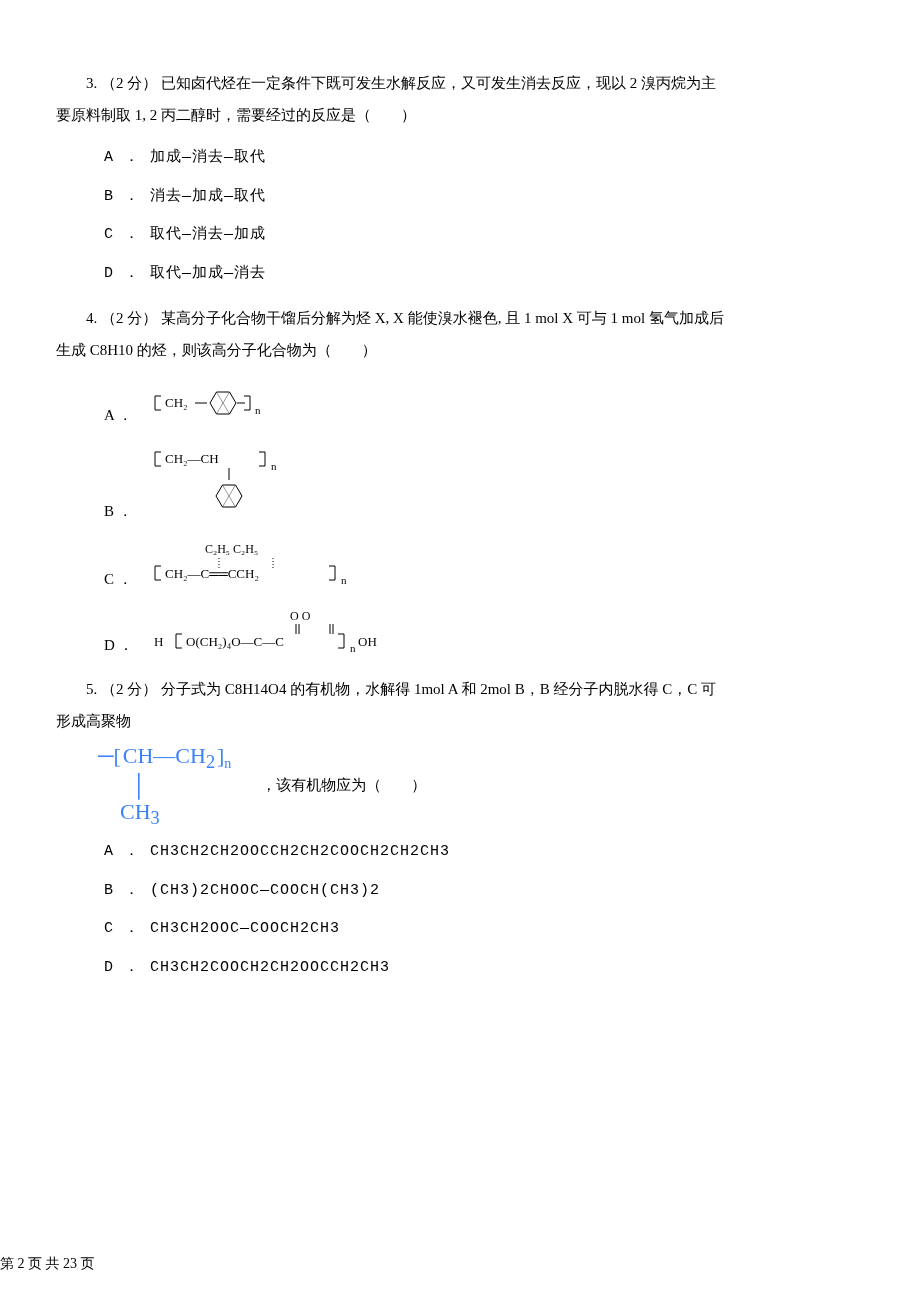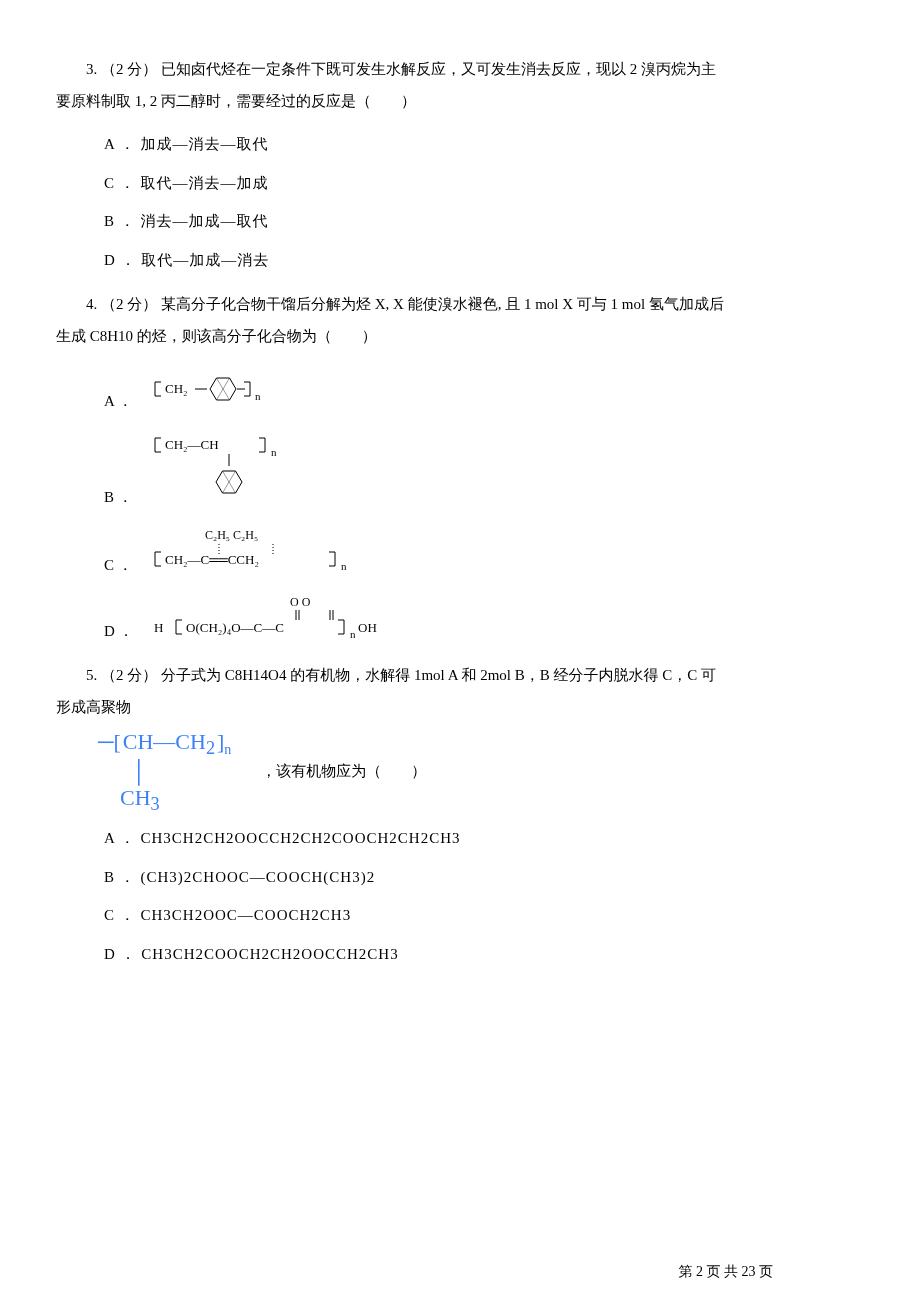--- a/index.html
+++ b/index.html
@@ -1,37 +1,37 @@
 <!DOCTYPE html>
 <html><head>
 <meta charset="utf-8">
 <style>
   html,body{margin:0;padding:0;background:#fff;color:#000;font-family:"SimSun","宋体",serif;}
-  .page{width:773px;height:1302px;position:relative;padding:54px 48px 0 56px;box-sizing:border-box;font-size:15px;line-height:1.5;}
+  .page{width:773px;height:1302px;position:relative;padding:68px 48px 0 56px;box-sizing:border-box;font-size:15px;line-height:1.5;}
   .q{margin-bottom:18px;}
   .q-stem{text-indent:2em;margin-bottom:14px;line-height:2.1;}
-  .opt{padding-left:3.2em;margin:16px 0;}
+  .opt{padding-left:3.2em;margin:16px 0;font-family:Liberation Mono, monospace;}
   .opt .let{letter-spacing:1px;}
   .img-opt{display:flex;align-items:flex-end;padding-left:3.2em;margin:14px 0 18px;gap:10px;}
   .img-box{font-family:"SimSun",serif;font-size:14px;color:#3b82f6;display:inline-block;}
   .q5-img{margin:6px 0 0 42px;display:flex;align-items:center;flex-wrap:wrap;}
   .pp-line{font-family:"Times New Roman",serif;font-size:22px;line-height:1.15;}
   .q5-trail{font-size:15px;padding-left:30px;padding-bottom:2px;}
-  .footer{position:absolute;bottom:20px;left:0;right:0;text-align:right;font-size:14px;}
+  .footer{position:absolute;bottom:28px;left:0;right:0;text-align:left;font-size:14px;}
   svg{display:block;}
 </style>
 </head>
 <body>
 <div class="page">
 
 <div class="q">
   <div class="q-stem">3.  （2 分）  已知卤代烃在一定条件下既可发生水解反应，又可发生消去反应，现以 2 溴丙烷为主要原料制取 1, 2 丙二醇时，需要经过的反应是（　　）</div>
   <div class="opt"><span class="let">A ．  加成—消去—取代</span></div>
+  <div class="opt"><span class="let">B ．  消去—加成—取代</span></div>
   <div class="opt"><span class="let">C ．  取代—消去—加成</span></div>
-  <div class="opt"><span class="let">B ．  消去—加成—取代</span></div>
   <div class="opt"><span class="let">D ．  取代—加成—消去</span></div>
 </div>
 
 <div class="q">
   <div class="q-stem">4.  （2 分）  某高分子化合物干馏后分解为烃 X, X 能使溴水褪色, 且 1 mol X 可与 1 mol 氢气加成后生成 C8H10 的烃，则该高分子化合物为（　　）</div>
 
   <div class="img-opt">
     <span class="let">A ．</span>
     <span class="img-box">
       <svg width="140" height="46" viewBox="0 0 140 46">

